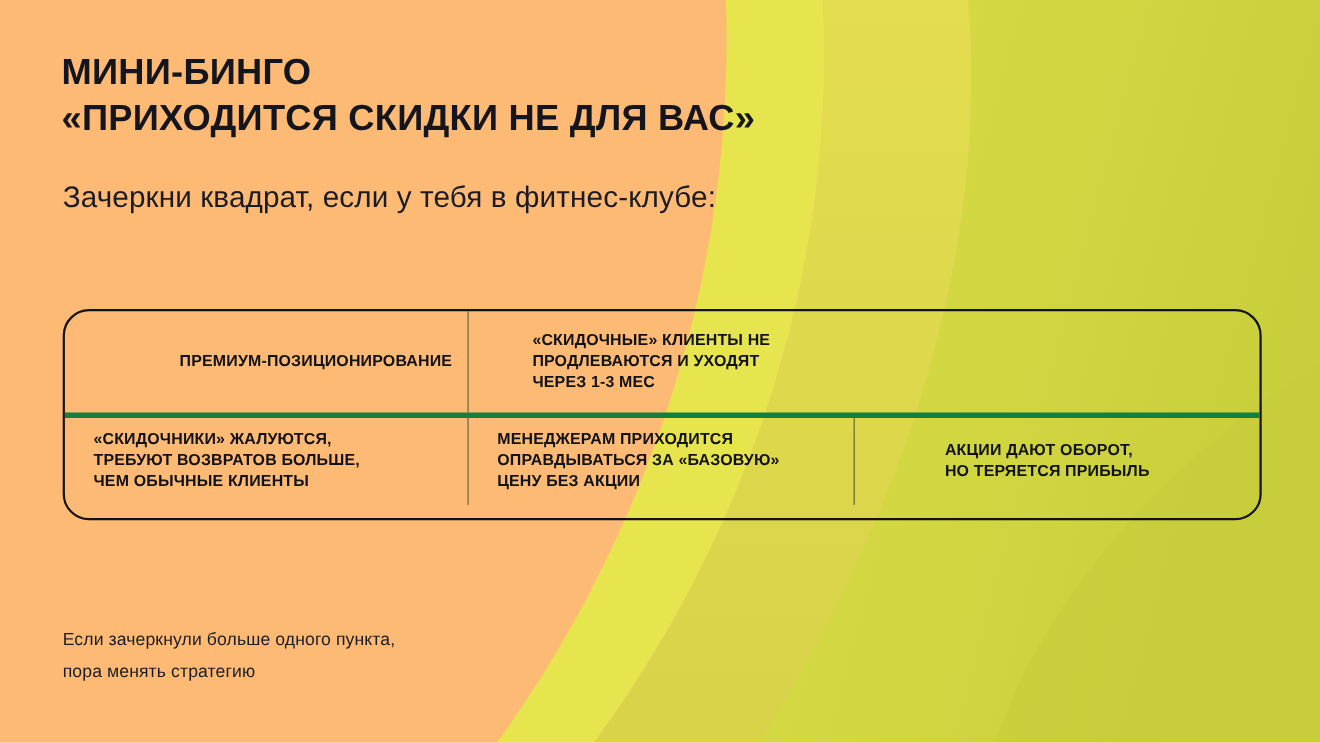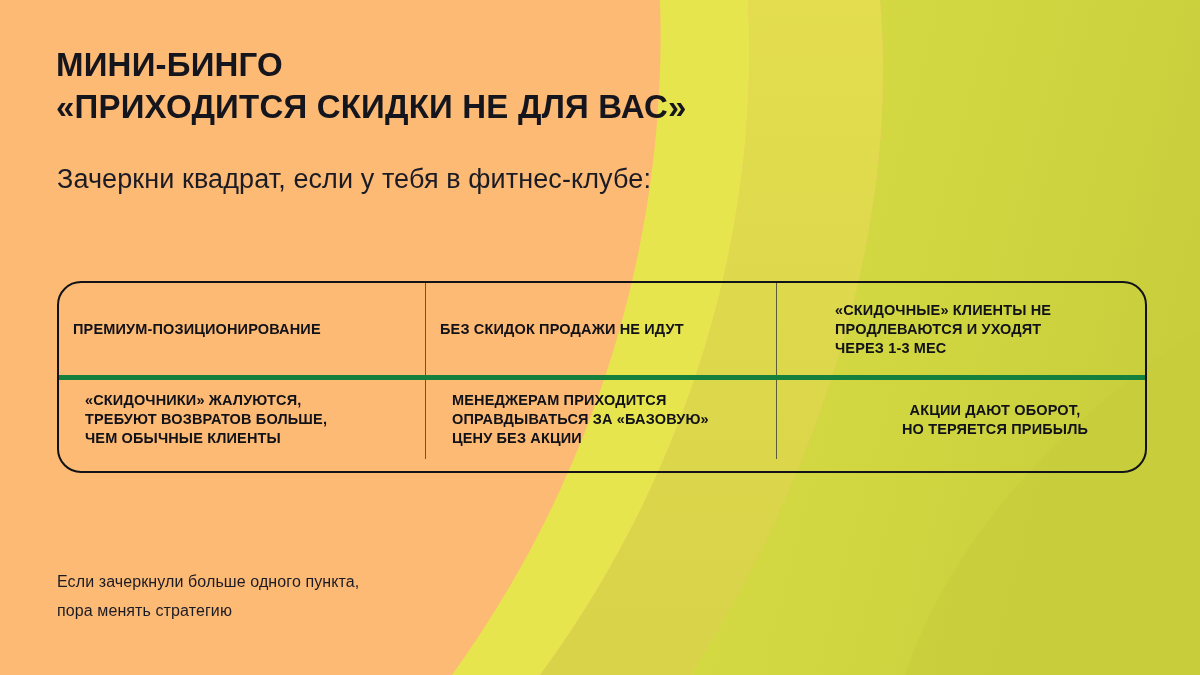--- a/index.html
+++ b/index.html
@@ -88,22 +88,22 @@
     line-height: 19px;
     letter-spacing: 0.15px;
     color: #111118;
     padding: 0 14px;
   }
   .bingo-cell.col-0 { width: 366px; }
   .bingo-cell.col-1 { width: 351px; border-left: 1px solid #5c5c38; }
   .bingo-cell.col-2 { flex: 1 1 auto; border-left: 1px solid #5c5c38; padding-left: 46px; }
 
   .cell-text { display: block; width: 100%; white-space: pre-line; }
-  .align-center .cell-text { text-align: left; }
-  .align-indent .cell-text { text-align: center; padding-left: 36px; }
+  .align-center .cell-text { text-align: right; }
+  .align-indent .cell-text { text-align: left; padding-left: 36px; }
   .align-indent2 .cell-text { text-align: left; padding-left: 12px; }
 
   
   #footer {
     position: absolute;
     left: 57px;
     top: 567px;
     font-size: 16px;
     line-height: 29px;
     font-weight: normal;
@@ -147,23 +147,20 @@
   </div>
 
   <div id="subtitle">Зачеркни квадрат, если у тебя в фитнес-клубе:</div>
 
   <div id="bingo-table">
 
     <div class="bingo-row row-0">
       <div class="bingo-cell col-0 align-center">
         <span class="cell-text">ПРЕМИУМ-ПОЗИЦИОНИРОВАНИЕ</span>
       </div>
-      <div class="bingo-cell col-1 align-center">
-        <span class="cell-text">БЕЗ СКИДОК ПРОДАЖИ НЕ ИДУТ</span>
-      </div>
       <div class="bingo-cell col-2 align-indent2">
         <span class="cell-text">«СКИДОЧНЫЕ» КЛИЕНТЫ НЕ
 ПРОДЛЕВАЮТСЯ И УХОДЯТ
 ЧЕРЕЗ 1-3 МЕС</span>
       </div>
     </div>
 
     <div class="bingo-row row-1">
       <div class="bingo-cell col-0 align-indent2">
         <span class="cell-text">«СКИДОЧНИКИ» ЖАЛУЮТСЯ,

